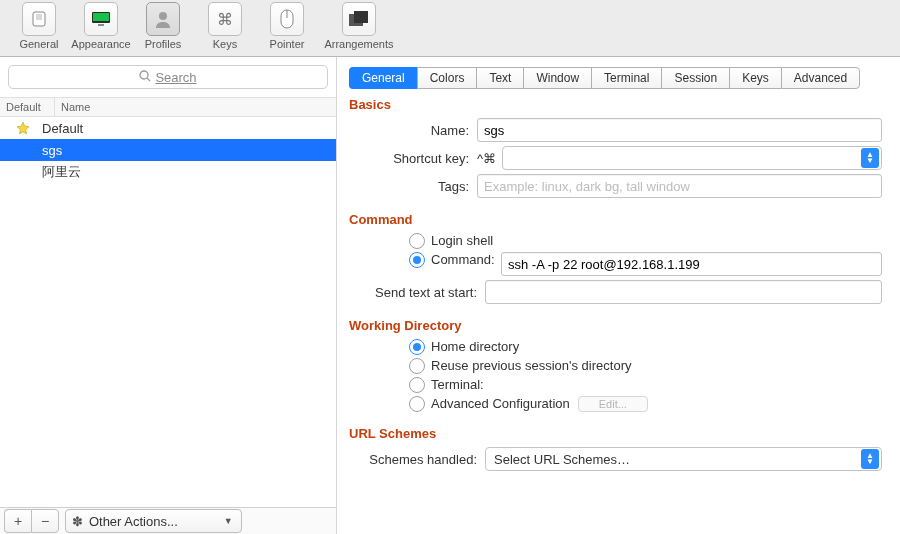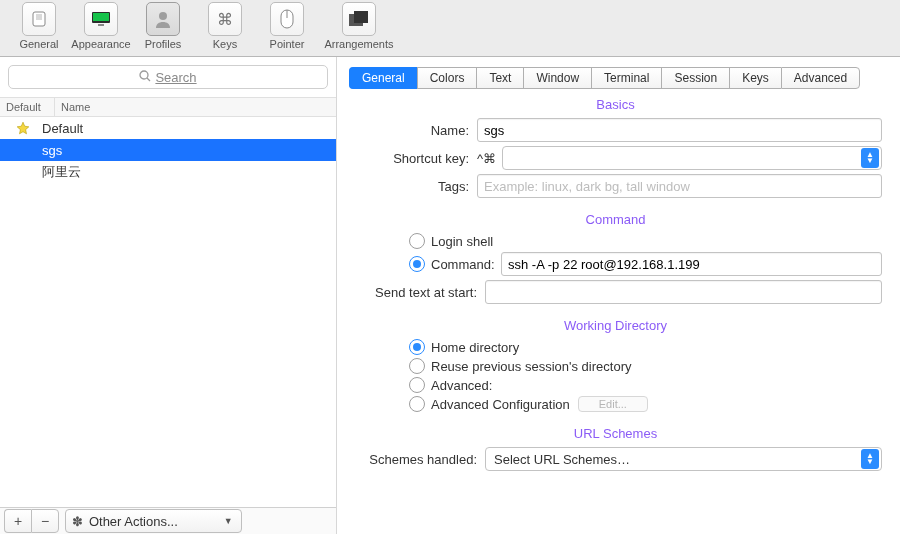--- a/index.html
+++ b/index.html
@@ -30,28 +30,28 @@
   .leftbottom{ display:flex; align-items:center; border-top:1px solid #d0d0d0; background:#fafafa; height:26px;}
   .sqbtn{ width:26px; height:22px; border:1px solid #bfbfbf; border-right:none; display:flex;align-items:center;justify-content:center; background:linear-gradient(#fff,#f2f2f2); font-size:14px; color:#555;}
   .sqbtn:last-of-type{}
   .otherbtn{ height:22px; border:1px solid #bfbfbf; display:flex;align-items:center; padding:0 8px 0 6px; gap:6px; background:linear-gradient(#fff,#f2f2f2); font-size:13px; color:#333;}
   .right { flex:1; padding:10px 18px 10px 12px; overflow:auto; font-size:13px;}
   .tabs { display:flex; margin-bottom:8px;}
   .tab { border:1px solid #b0b0b0; border-right:none; padding:3px 12px; background:linear-gradient(#fff,#f3f3f3); font-size:12px;}
   .tab:first-child{ border-radius:4px 0 0 4px;}
   .tab:last-child{ border-right:1px solid #b0b0b0; border-radius:0 4px 4px 0;}
   .tab.active{ background:#1a80ff; color:#fff; border-color:#1a80ff;}
-  .section-h{ font-weight:normal; margin:6px 0 6px 0; color:#8b5cf6;text-align:center;}
+  .section-h{ font-weight:bold; margin:6px 0 6px 0; color:#c2410c;}
   .formrow{ display:flex; align-items:center; margin:4px 0;}
   .formlabel{ width:120px; text-align:right; padding-right:8px; color:#333;}
   .tinput{ flex:1; height:20px; border:1px solid #c3c3c3; border-radius:3px; padding:1px 6px; font-size:13px; background:#fff; box-shadow: inset 0 1px 1px rgba(0,0,0,0.05);}
   .tinput::placeholder{color:#bdbdbd;}
   .select{ flex:1; height:22px; border:1px solid #c3c3c3; border-radius:4px; display:flex; align-items:center; justify-content:space-between; padding:0 2px 0 8px; background:#fff;}
   .select-cap{ width:18px; height:20px; background:#2a8cff; border-radius:3px; display:flex; flex-direction:column; align-items:center; justify-content:center; color:#fff; font-size:8px; line-height:6px;}
-  .radiorow{ display:flex; align-items:center; margin:3px 0; padding-left:60px;}
+  .radiorow{ display:flex; margin:3px 0; padding-left:60px;}
   .radio{ width:14px; height:14px; border-radius:50%; border:1px solid #9e9e9e; margin-right:6px; background:#fff; display:flex; align-items:center; justify-content:center;}
   .radio.on{ border-color:#2a8cff;}
   .radio.on::after{content:""; width:8px; height:8px; border-radius:50%; background:#2a8cff;}
   .radiolbl{ min-width:90px;}
   .editbtn{ font-size:11px; color:#b5b5b5; border:1px solid #d7d7d7; border-radius:4px; padding:1px 20px; margin-left:8px; background:#fafafa;}
   .gear{color:#555;}
 </style>
 </head>
 <body>
 
@@ -204,21 +204,21 @@
       <div class="radiorow">
         <div class="radio on"></div>
         <span>Home directory</span>
       </div>
       <div class="radiorow">
         <div class="radio"></div>
         <span>Reuse previous session's directory</span>
       </div>
       <div class="radiorow">
         <div class="radio"></div>
-        <span class="radiolbl" style="min-width:70px;">Advanced:</span>
+        <span class="radiolbl" style="min-width:70px;">Terminal:</span>
       </div>
       <div class="radiorow">
         <div class="radio"></div>
         <span>Advanced Configuration</span>
         <span class="editbtn">Edit...</span>
       </div>
 
       <div class="section-h" style="margin-top:14px;">URL Schemes</div>
       <div class="formrow">
         <div class="formlabel" style="width:128px;">Schemes handled:</div>

